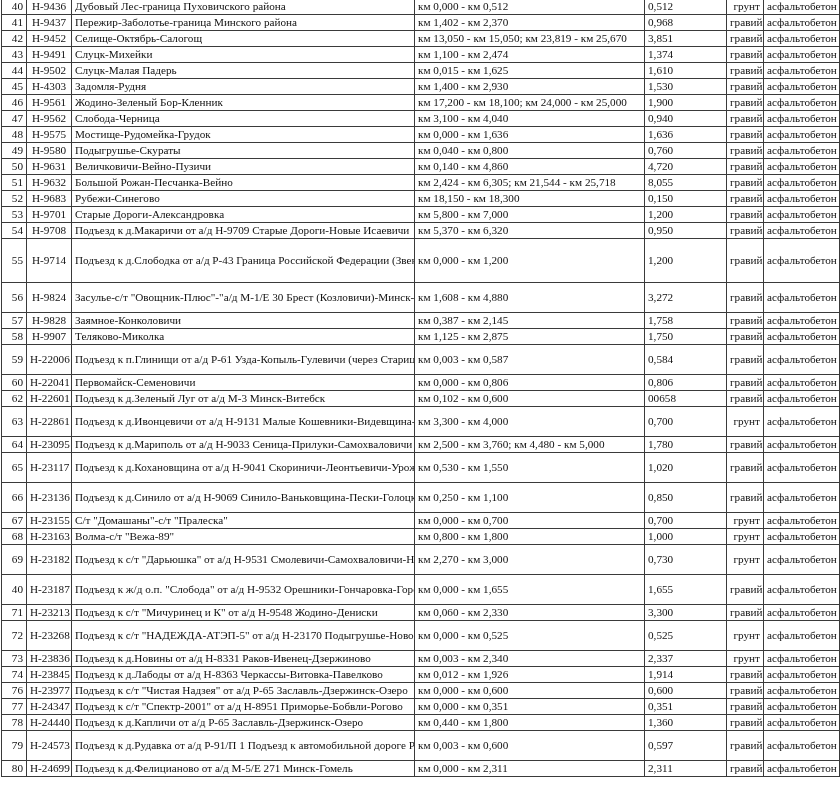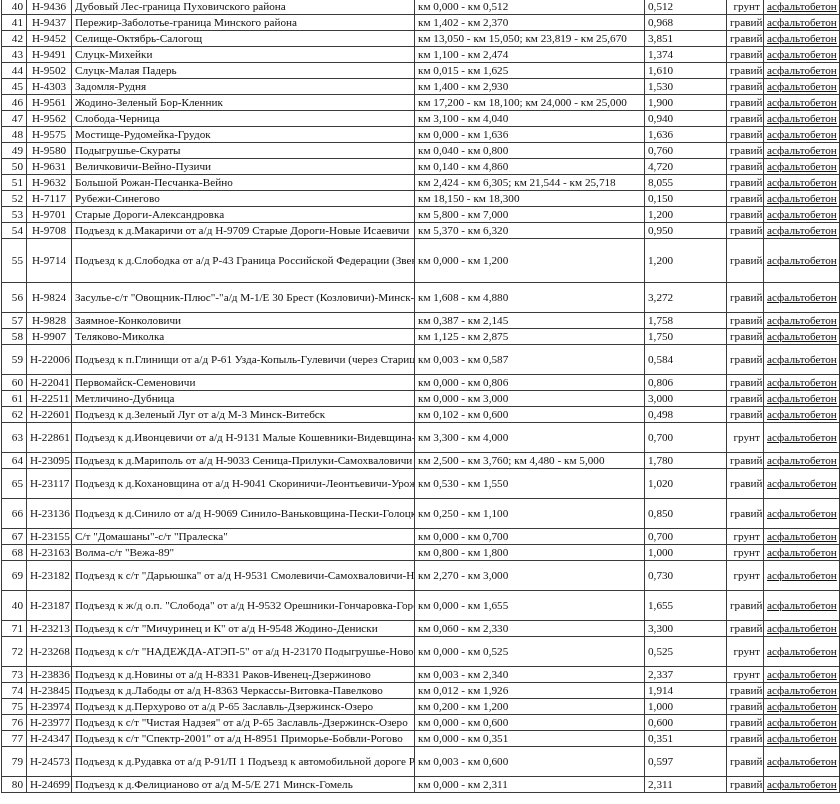--- a/index.html
+++ b/index.html
@@ -21,21 +21,21 @@
     vertical-align: middle;
     white-space: nowrap;
     overflow: hidden;
   }
   td.c-num { text-align: right; padding: 0; }
   td.c-code { text-align: center; padding: 0 2px; }
   td.c-name { text-align: left; white-space: normal; }
   td.c-km { text-align: left; }
   td.c-len { }
   td.c-old { text-align: right; padding: 0 1px; }
-  td.c-new { text-align: right; padding: 0 2px; text-decoration: underline; }
+  td.c-new { text-align: right; padding: 0 2px; }
   tr.tall td { height: 29px; }
   tr.xtall td { height: 43px; }
 </style>
 </head>
 <body>
 
 <table class="roads">
   <colgroup>
     <col style="width:25px">
     <col style="width:45px">
@@ -149,21 +149,21 @@
     <td class="c-num">51</td>
     <td class="c-code">Н-9632</td>
     <td class="c-name">Большой Рожан-Песчанка-Вейно</td>
     <td class="c-km">км 2,424 - км 6,305; км 21,544 - км 25,718</td>
     <td class="c-len">8,055</td>
     <td class="c-old">гравий</td>
     <td class="c-new">асфальтобетон</td>
   </tr>
       <tr>
     <td class="c-num">52</td>
-    <td class="c-code">Н-7117</td>
+    <td class="c-code">Н-9683</td>
     <td class="c-name">Рубежи-Синегово</td>
     <td class="c-km">км 18,150 - км 18,300</td>
     <td class="c-len">0,150</td>
     <td class="c-old">гравий</td>
     <td class="c-new">асфальтобетон</td>
   </tr>
       <tr>
     <td class="c-num">53</td>
     <td class="c-code">Н-9701</td>
     <td class="c-name">Старые Дороги-Александровка</td>
@@ -229,34 +229,25 @@
       <tr>
     <td class="c-num">60</td>
     <td class="c-code">Н-22041</td>
     <td class="c-name">Первомайск-Семеновичи</td>
     <td class="c-km">км 0,000 - км 0,806</td>
     <td class="c-len">0,806</td>
     <td class="c-old">гравий</td>
     <td class="c-new">асфальтобетон</td>
   </tr>
       <tr>
-    <td class="c-num">61</td>
-    <td class="c-code">Н-22511</td>
-    <td class="c-name">Метличино-Дубница</td>
-    <td class="c-km">км 0,000 - км 3,000</td>
-    <td class="c-len">3,000</td>
-    <td class="c-old">гравий</td>
-    <td class="c-new">асфальтобетон</td>
-  </tr>
-      <tr>
     <td class="c-num">62</td>
     <td class="c-code">Н-22601</td>
     <td class="c-name">Подъезд к д.Зеленый Луг от а/д М-3 Минск-Витебск</td>
     <td class="c-km">км 0,102 - км 0,600</td>
-    <td class="c-len">0,498</td>
+    <td class="c-len">00658</td>
     <td class="c-old">гравий</td>
     <td class="c-new">асфальтобетон</td>
   </tr>
       <tr class="tall">
     <td class="c-num">63</td>
     <td class="c-code">Н-22861</td>
     <td class="c-name">Подъезд к д.Ивонцевичи от а/д Н-9131 Малые Кошевники-Видевщина-Волковщина</td>
     <td class="c-km">км 3,300 - км 4,000</td>
     <td class="c-len">0,700</td>
     <td class="c-old">грунт</td>
@@ -355,46 +346,46 @@
       <tr>
     <td class="c-num">74</td>
     <td class="c-code">Н-23845</td>
     <td class="c-name">Подъезд к д.Лабоды от а/д Н-8363 Черкассы-Витовка-Павелково</td>
     <td class="c-km">км 0,012 - км 1,926</td>
     <td class="c-len">1,914</td>
     <td class="c-old">гравий</td>
     <td class="c-new">асфальтобетон</td>
   </tr>
       <tr>
-    <td class="c-num">75</td>
-    <td class="c-code">Н-23974</td>
-    <td class="c-name">Подъезд к д.Перхурово от а/д Р-65 Заславль-Дзержинск-Озеро</td>
-    <td class="c-km">км 0,200 - км 1,200</td>
-    <td class="c-len">1,000</td>
-    <td class="c-old">гравий</td>
-    <td class="c-new">асфальтобетон</td>
-  </tr>
-      <tr>
     <td class="c-num">76</td>
     <td class="c-code">Н-23977</td>
     <td class="c-name">Подъезд к с/т "Чистая Надзея" от а/д Р-65 Заславль-Дзержинск-Озеро</td>
     <td class="c-km">км 0,000 - км 0,600</td>
     <td class="c-len">0,600</td>
     <td class="c-old">гравий</td>
     <td class="c-new">асфальтобетон</td>
   </tr>
       <tr>
     <td class="c-num">77</td>
     <td class="c-code">Н-24347</td>
     <td class="c-name">Подъезд к с/т "Спектр-2001" от а/д Н-8951 Приморье-Бобвли-Рогово</td>
     <td class="c-km">км 0,000 - км 0,351</td>
     <td class="c-len">0,351</td>
     <td class="c-old">гравий</td>
     <td class="c-new">асфальтобетон</td>
   </tr>
+      <tr>
+    <td class="c-num">78</td>
+    <td class="c-code">Н-24440</td>
+    <td class="c-name">Подъезд к д.Капличи от а/д Р-65 Заславль-Дзержинск-Озеро</td>
+    <td class="c-km">км 0,440 - км 1,800</td>
+    <td class="c-len">1,360</td>
+    <td class="c-old">гравий</td>
+    <td class="c-new">асфальтобетон</td>
+  </tr>
       <tr class="tall">
     <td class="c-num">79</td>
     <td class="c-code">Н-24573</td>
     <td class="c-name">Подъезд к д.Рудавка от а/д Р-91/П 1 Подъезд к автомобильной дороге Р-11 (Рудавка) от автомобильной дороги Р-91</td>
     <td class="c-km">км 0,003 - км 0,600</td>
     <td class="c-len">0,597</td>
     <td class="c-old">гравий</td>
     <td class="c-new">асфальтобетон</td>
   </tr>
       <tr>

